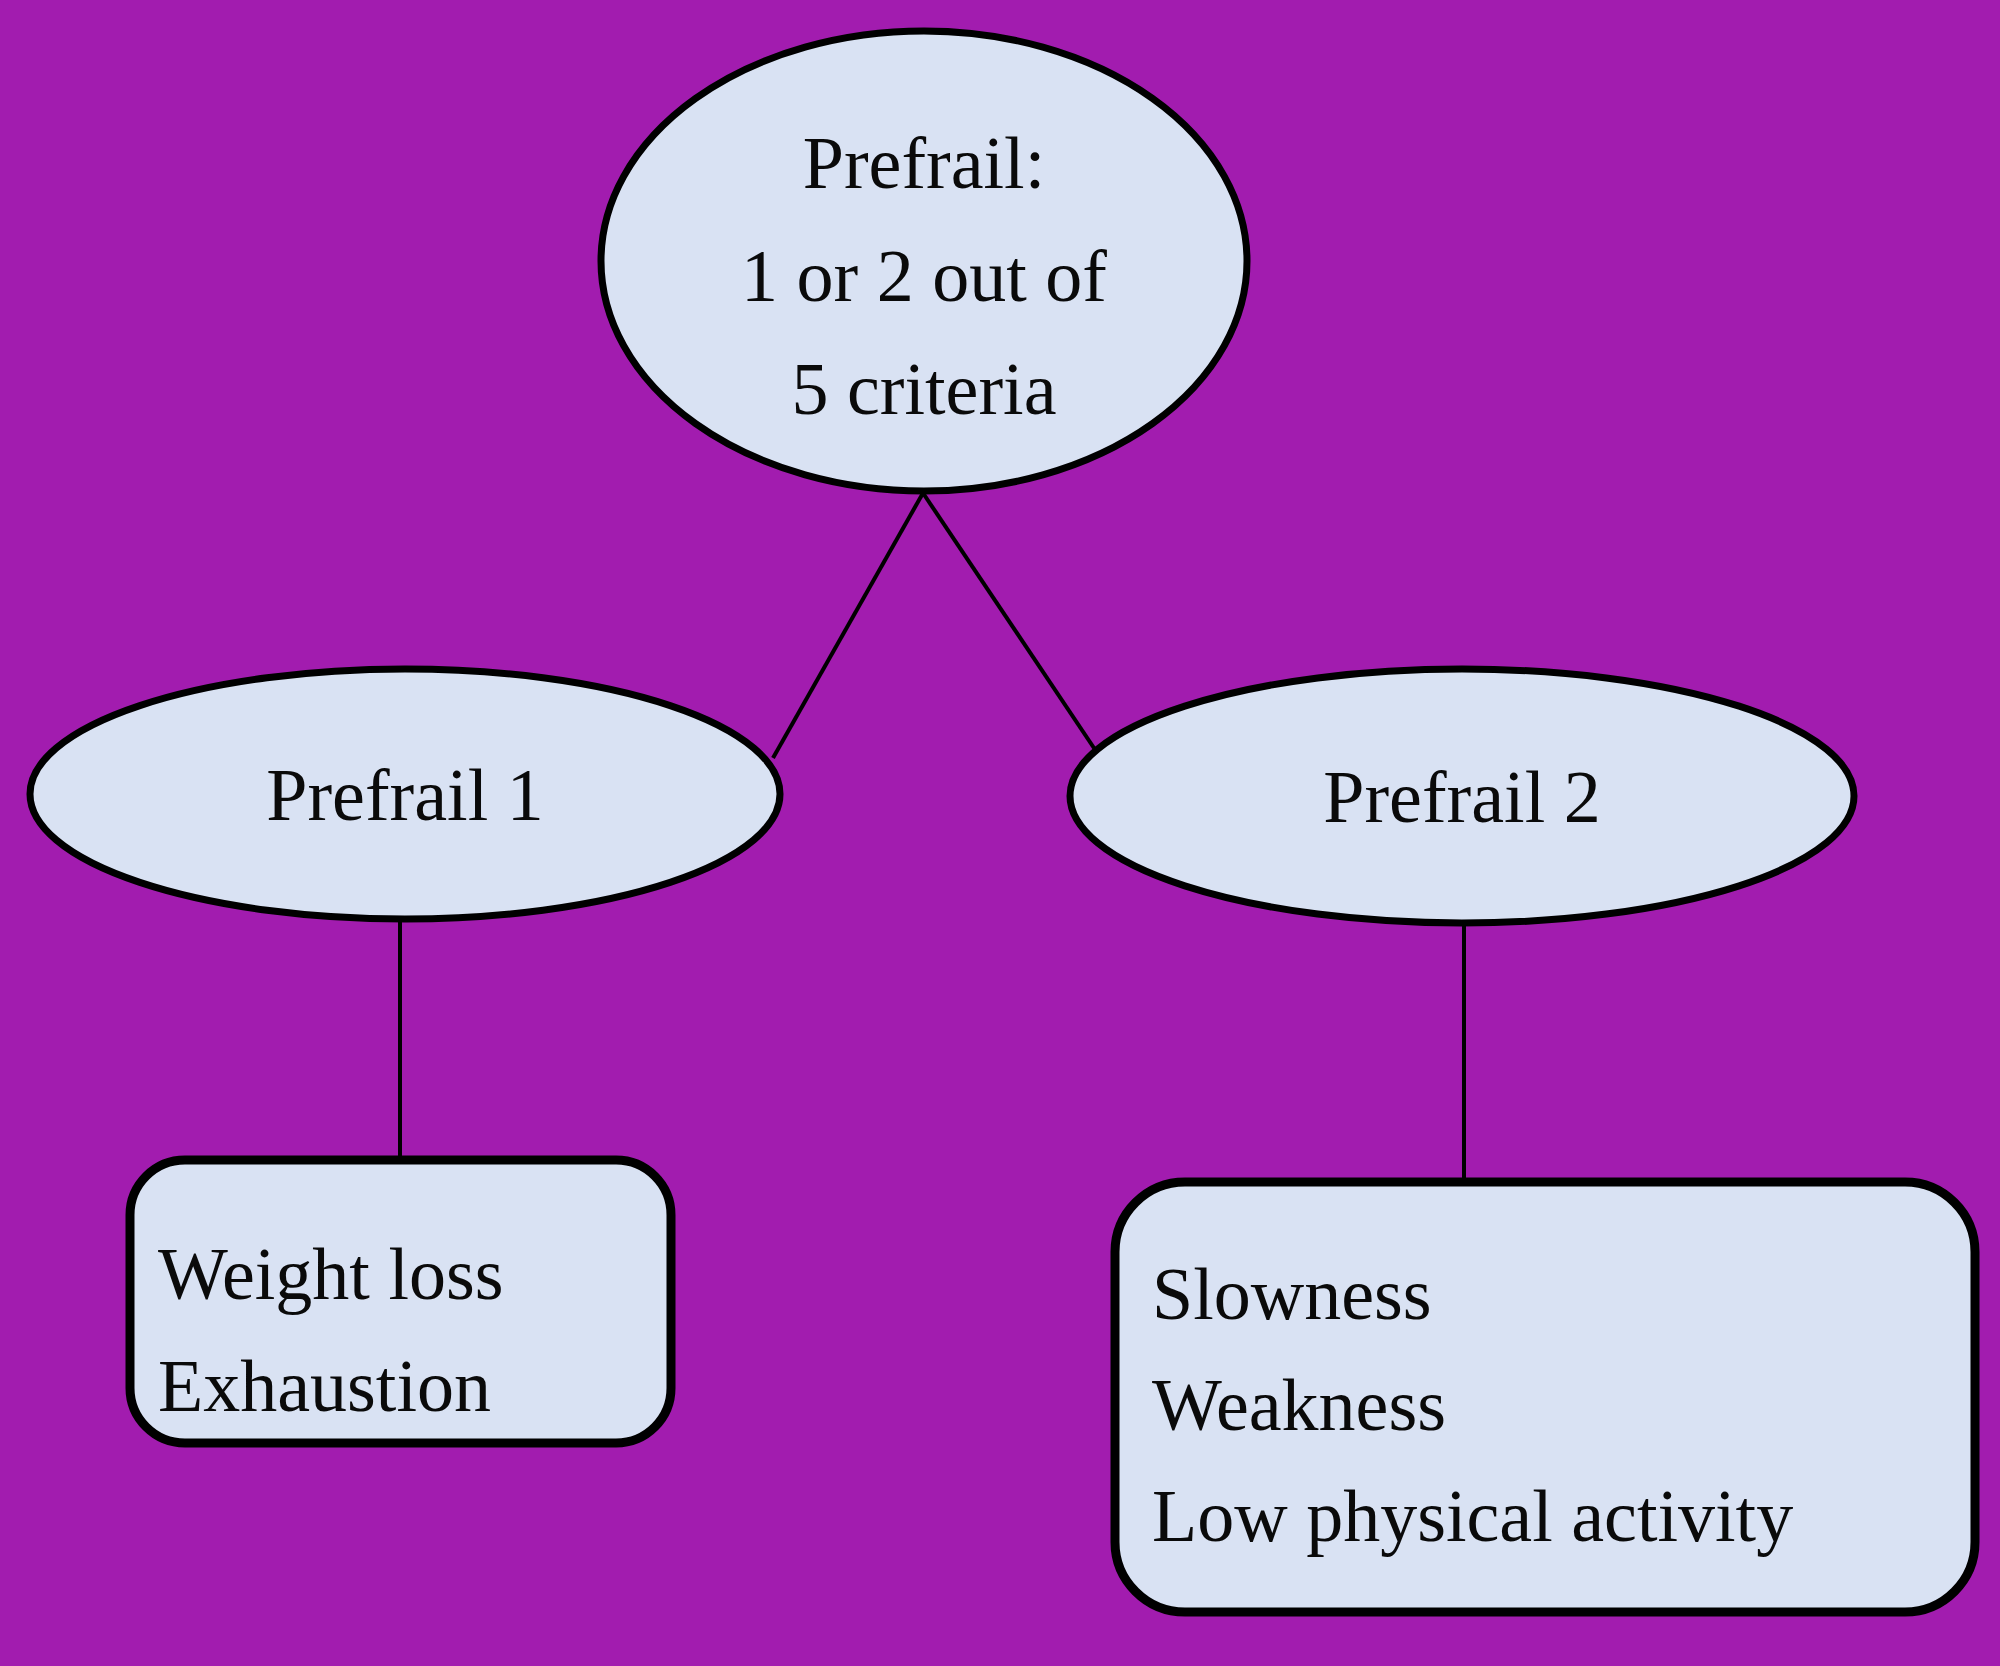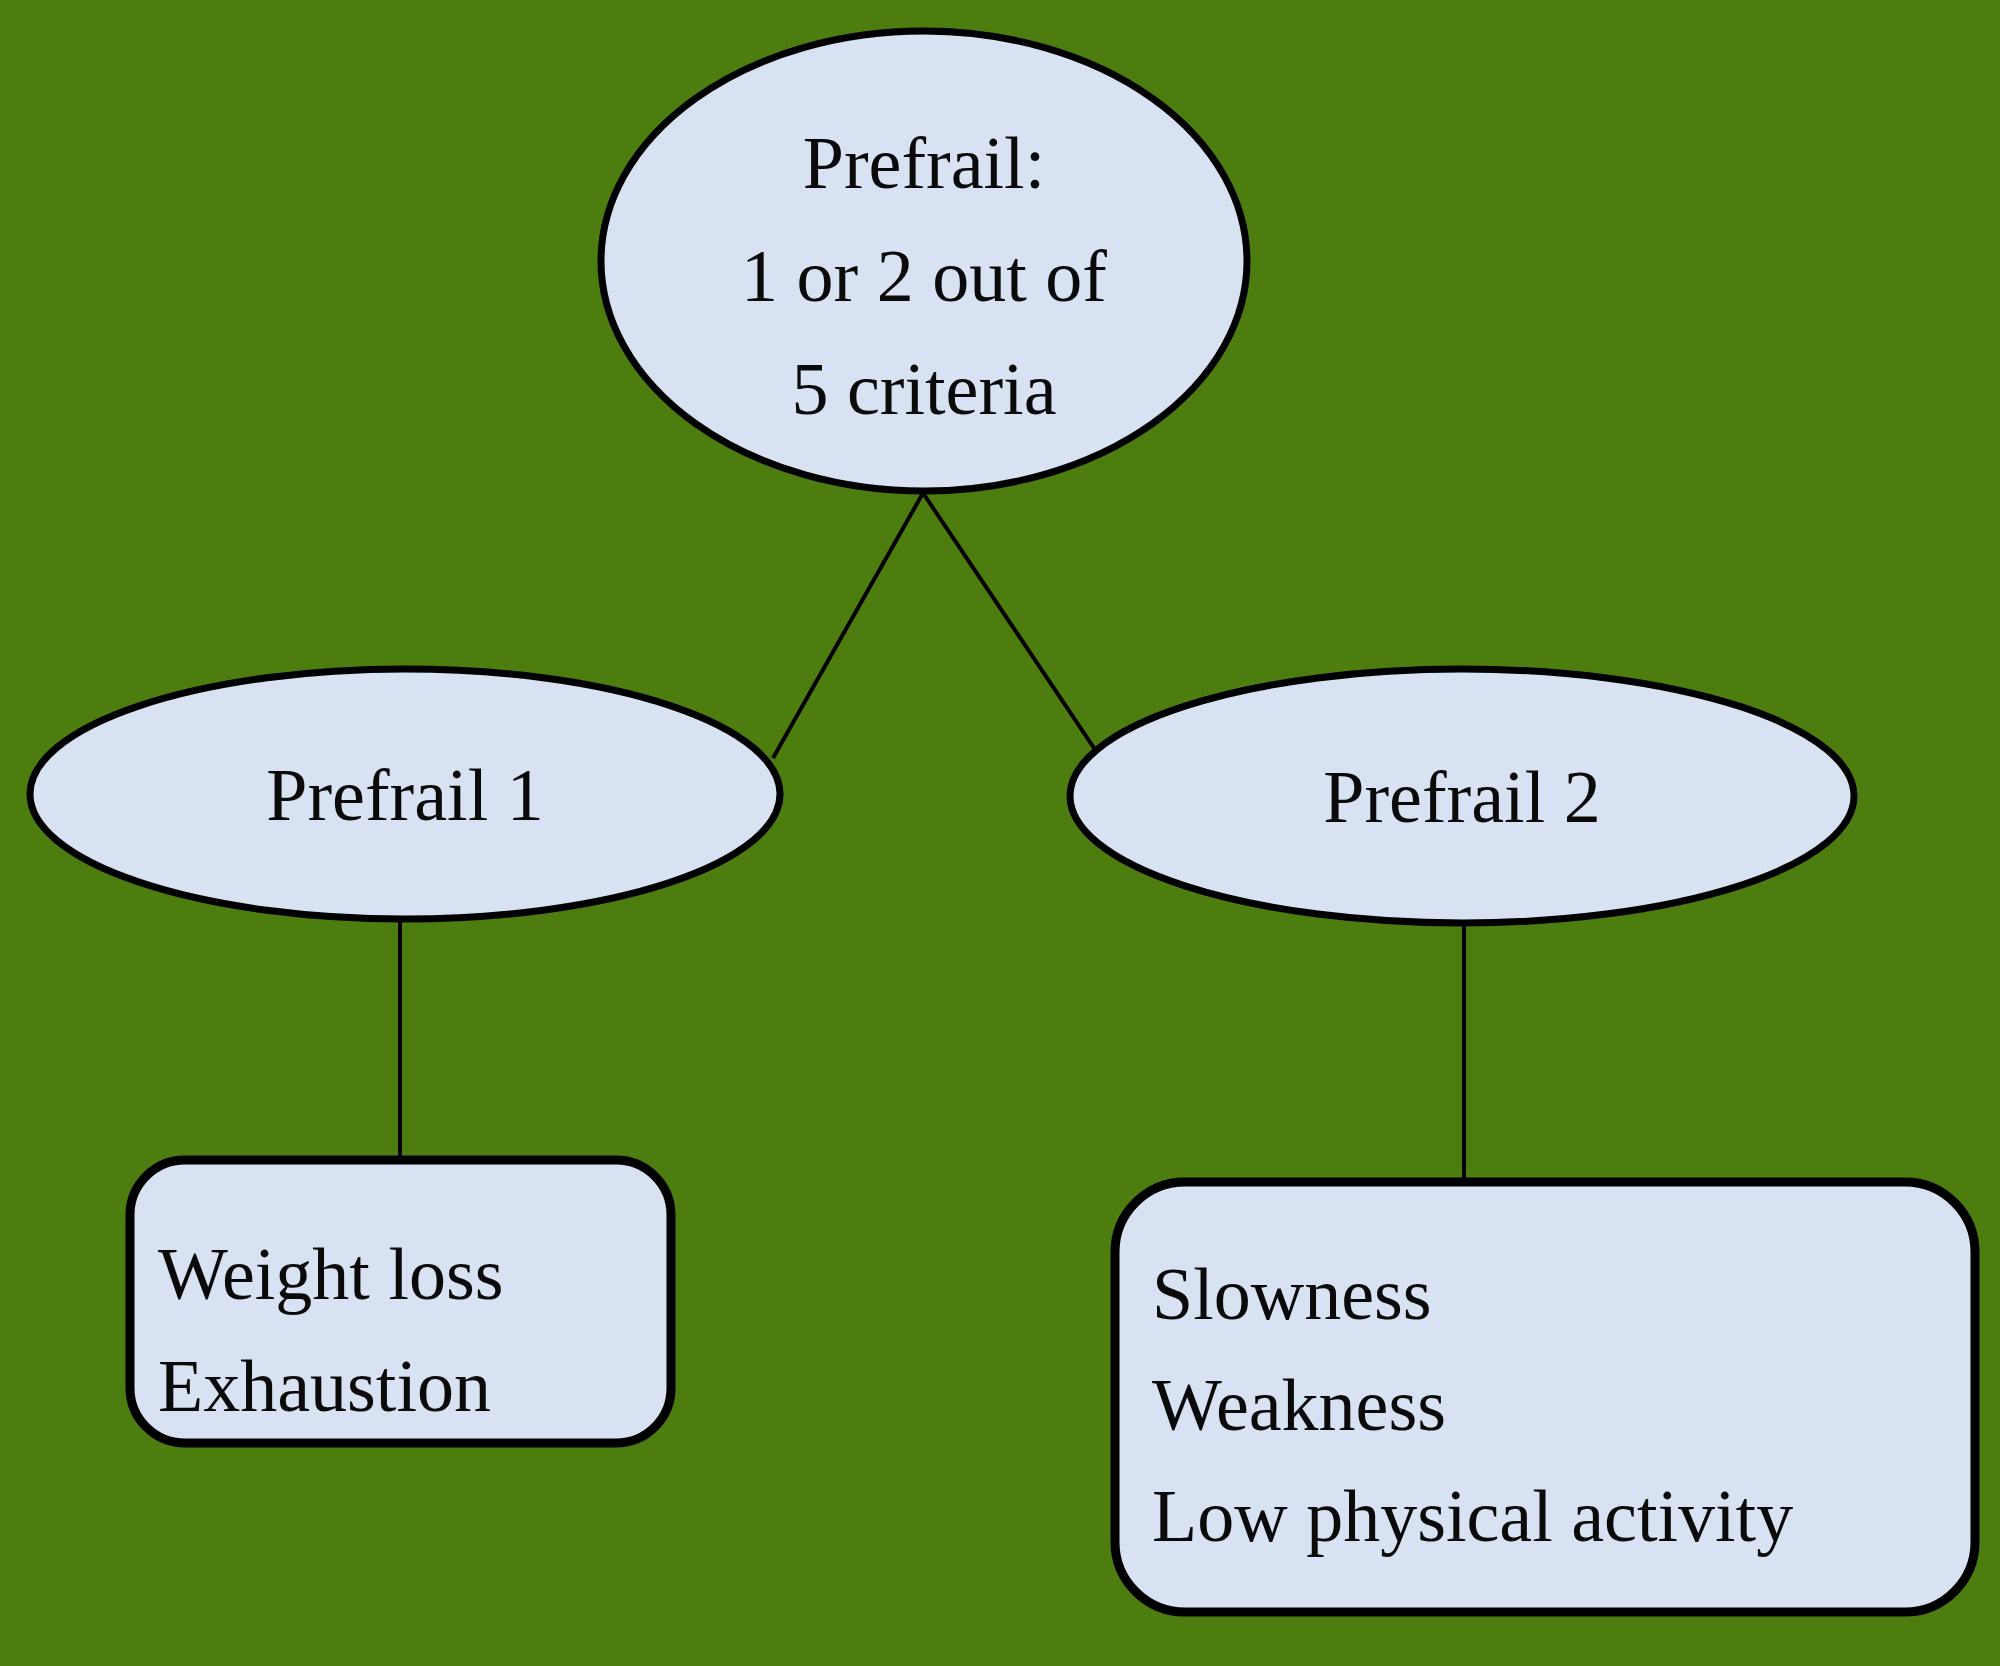--- a/index.html
+++ b/index.html
@@ -4,21 +4,21 @@
 <style>
   html, body {
     margin: 0;
     padding: 0;
     background: #ffffff;
   }
   .stage {
     position: relative;
     width: 2000px;
     height: 1666px;
-    background: #4d7c0f;
+    background: #a21caf;
     font-family: "Liberation Serif", "DejaVu Serif", serif;
   }
   svg.diagram {
     display: block;
     width: 2000px;
     height: 1666px;
   }
   .node-shape {
     stroke: #000000;
   }

